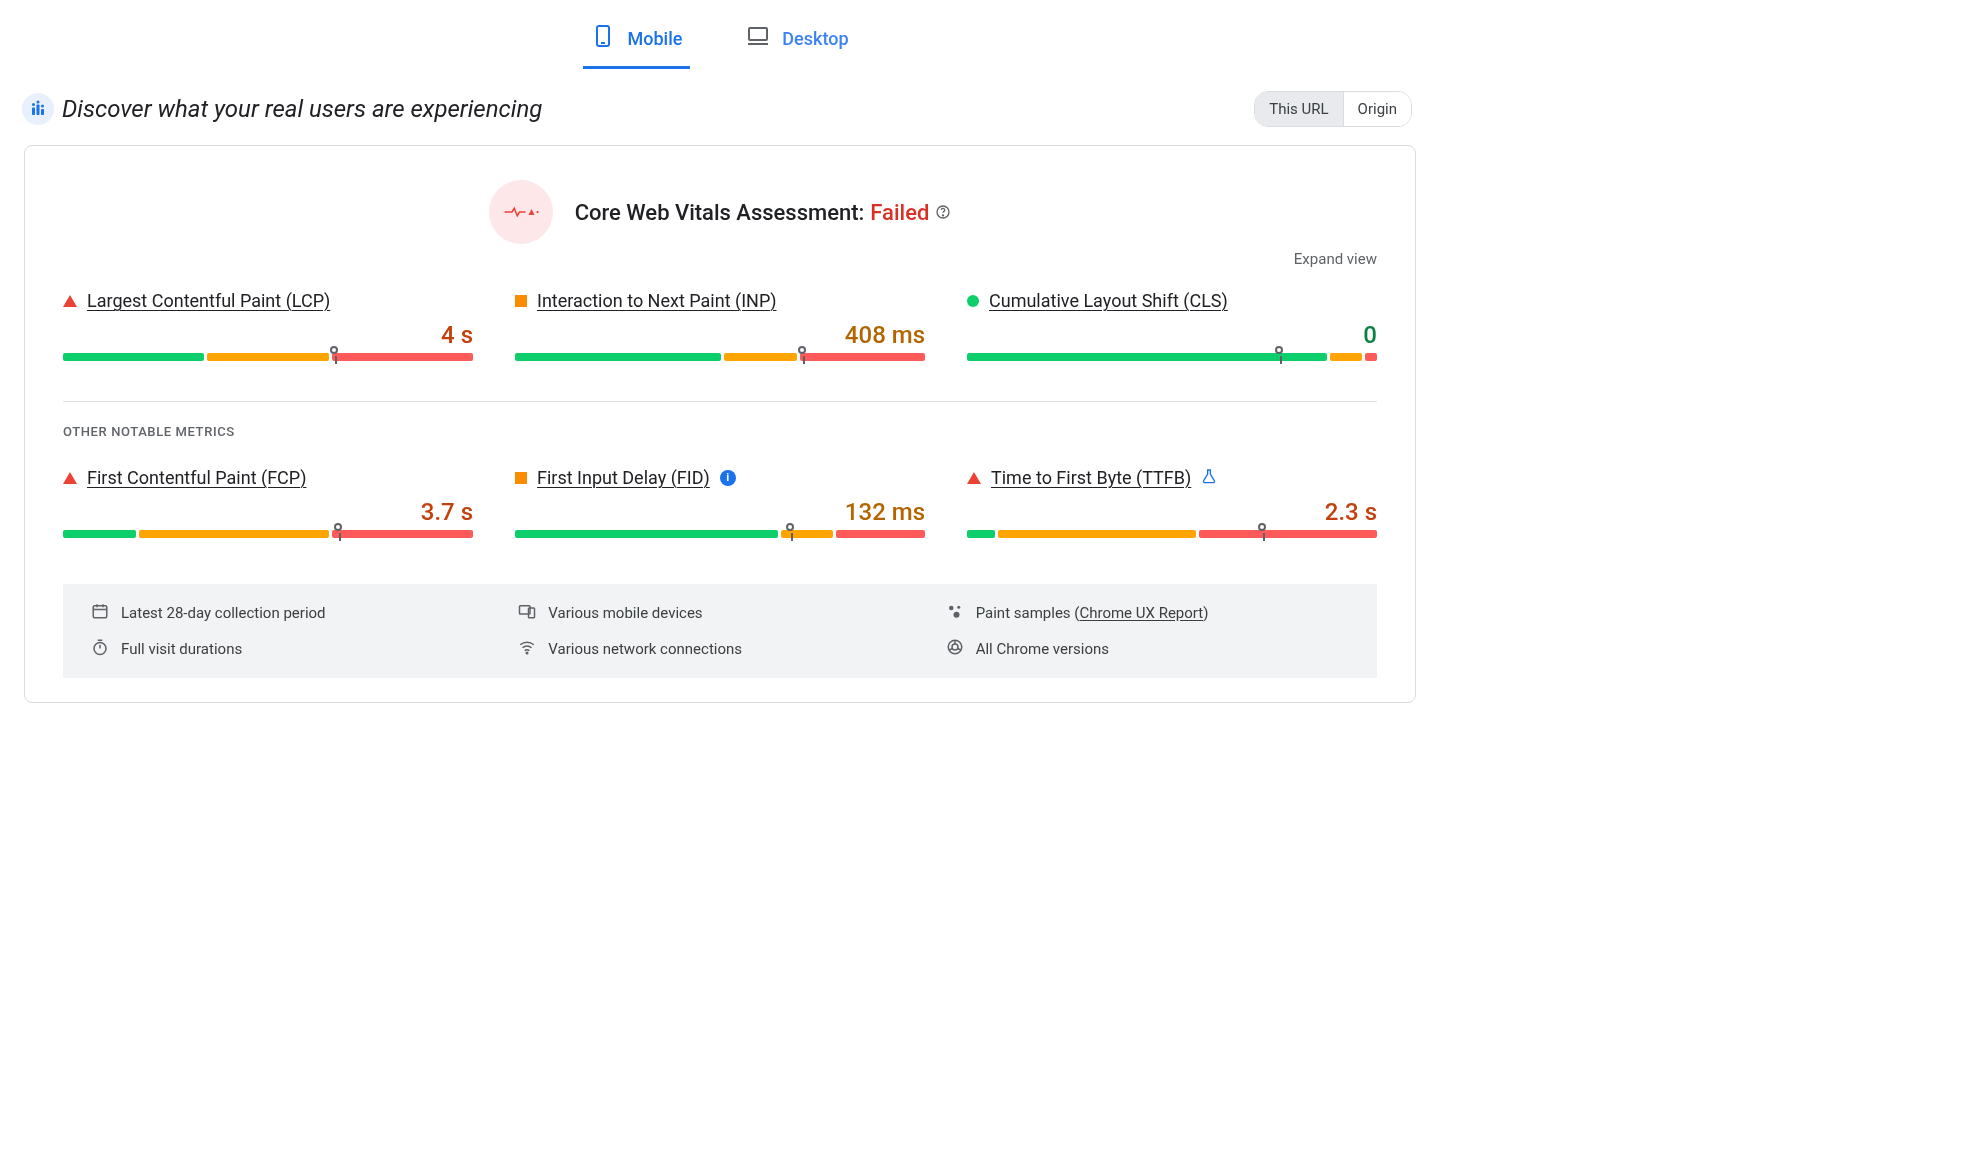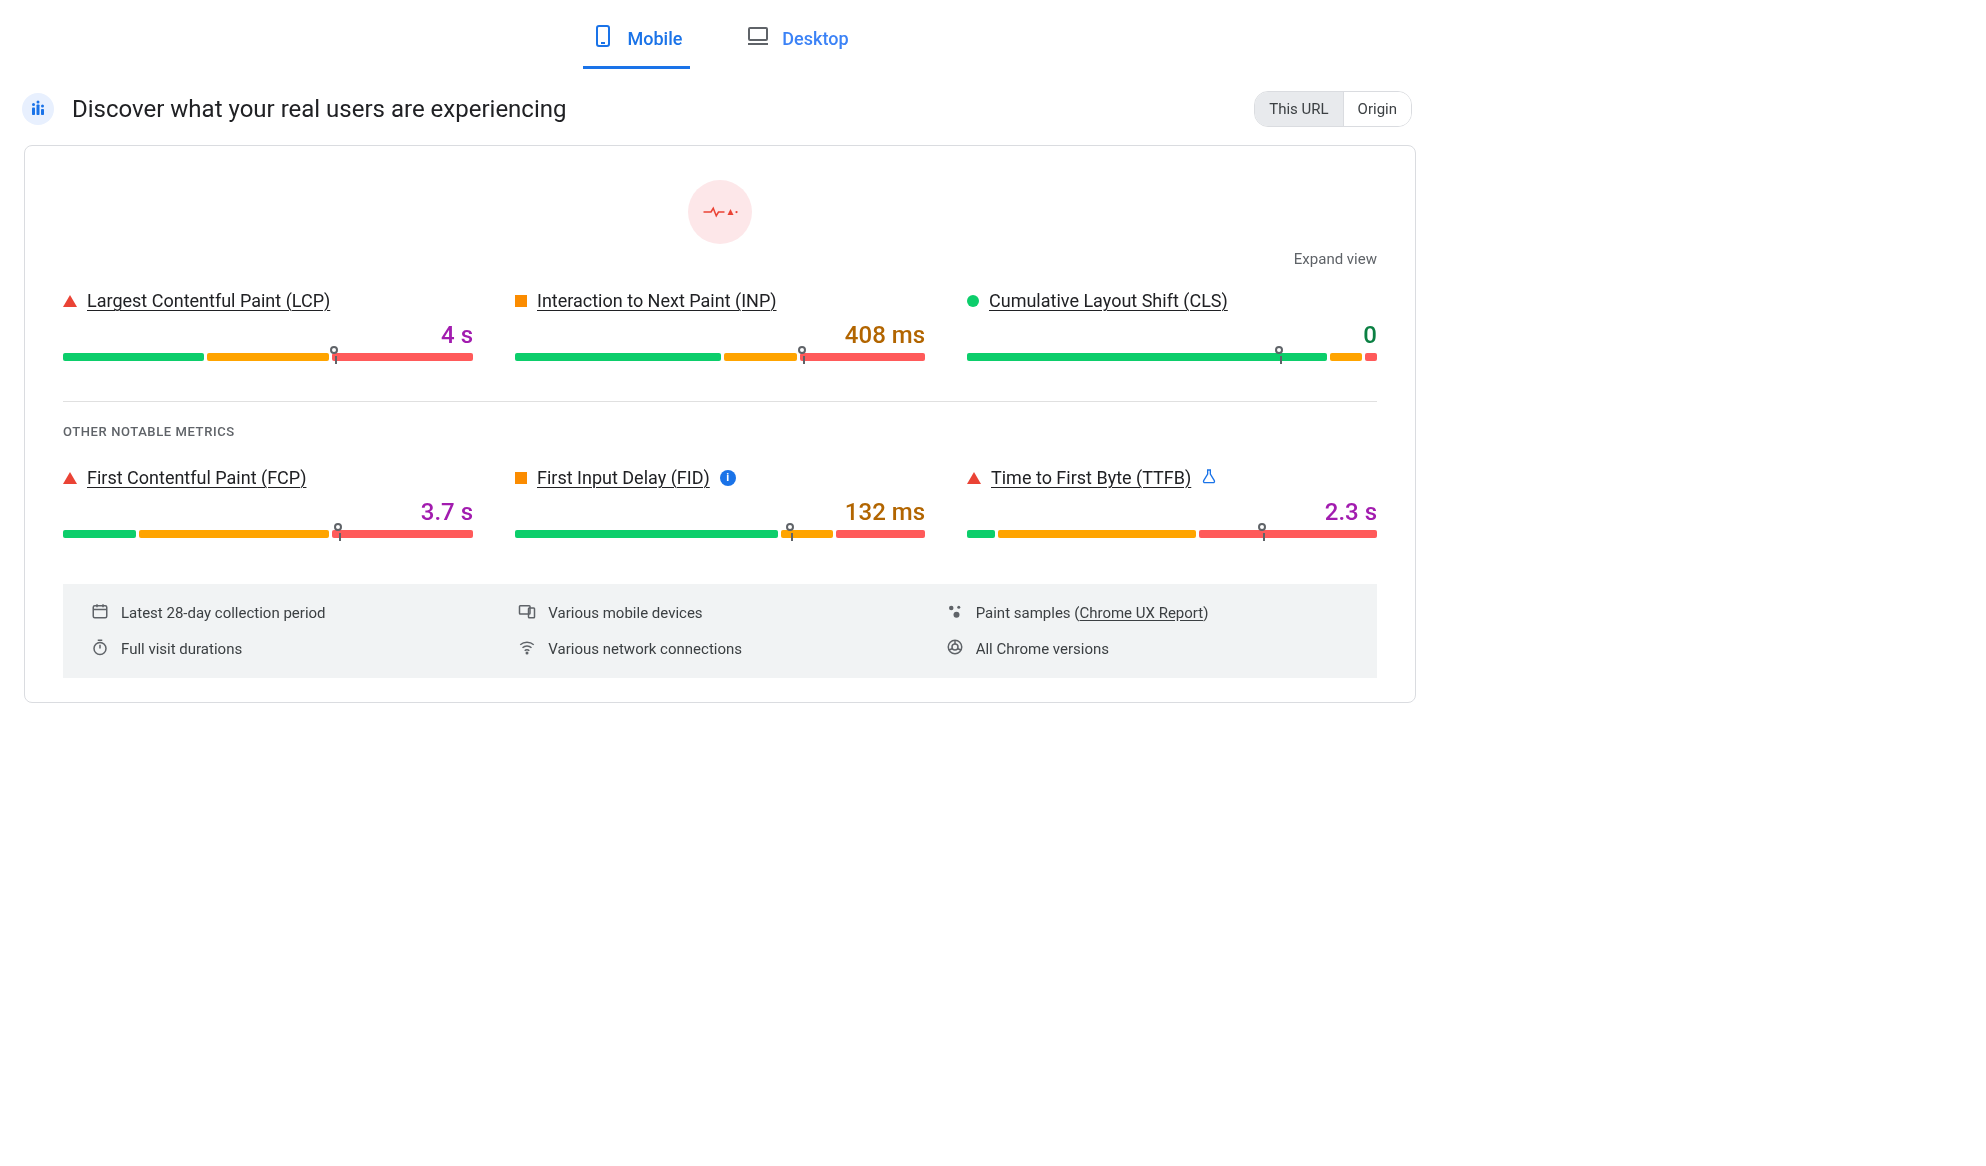--- a/index.html
+++ b/index.html
@@ -34,21 +34,22 @@
   .tab svg { width: 24px; height: 24px; }
   .header-row {
     display: flex;
     align-items: center;
     justify-content: space-between;
     padding: 22px 28px 18px 22px;
   }
   .header-left {
     display: flex;
     align-items: center;
-    gap: 18px;
+    gap: 8px;
+    font-style: italic;
   }
   .avatar-icon {
     width: 32px; height: 32px;
     border-radius: 50%;
     background: #e8f0fe;
     display: flex; align-items:center; justify-content:center;
   }
   .avatar-icon svg { width:18px; height:18px; }
   .header-title {
     font-size: 24px;
@@ -148,21 +149,21 @@
     display:inline-flex; align-items:center; justify-content:center;
     color:#fff; font-size:11px; font-weight:700;
   }
   .flask-icon svg { width:16px; height:16px; color:#1a73e8; }
   .metric-value {
     text-align:right;
     font-size:24px;
     font-weight:500;
     margin-bottom:4px;
   }
-  .val-red { color:#a21caf; }
+  .val-red { color:#c2410c; }
   .val-orange { color:#b26500; }
   .val-green { color:#0b8043; }
   .bar-wrap { position:relative; height:14px; }
   .bar {
     display:flex;
     height:8px;
     border-radius:0;
     overflow:hidden;
     gap:3px;
   }
@@ -267,20 +268,31 @@
 <div class="panel">
 
   <div class="assessment-row">
     <div class="pulse-circle">
       <svg viewBox="0 0 48 16">
           <polyline points="2,8 12,8 15,3 19,13 22,8 30,8" fill="none" stroke="#ea4335" stroke-width="2"></polyline>
           <polygon points="38,4 34,12 42,12" fill="#ea4335"></polygon>
           <circle cx="46" cy="8" r="1.5" fill="#ea4335"></circle>
         </svg>
     </div>
+    <div class="assessment-text">
+      <span>Core Web Vitals Assessment: </span>
+      <span class="status-failed">Failed</span>
+      <span>
+        <svg class="help-icon" viewBox="0 0 24 24" fill="none" stroke="currentColor" stroke-width="2">
+            <circle cx="12" cy="12" r="9"></circle>
+            <path d="M9.5 9a2.5 2.5 0 1 1 3.5 2.3c-.8.4-1 1-1 1.7"></path>
+            <circle cx="12" cy="17" r="0.8" fill="currentColor"></circle>
+          </svg>
+      </span>
+    </div>
   </div>
 
   <div class="expand-row">
     <span style="cursor:pointer;">Expand view</span>
   </div>
 
   <div class="metrics-grid" id="core-grid">
   <div class="metric">
     <div class="metric-title-row">
       <span class="shape tri-red"></span>

